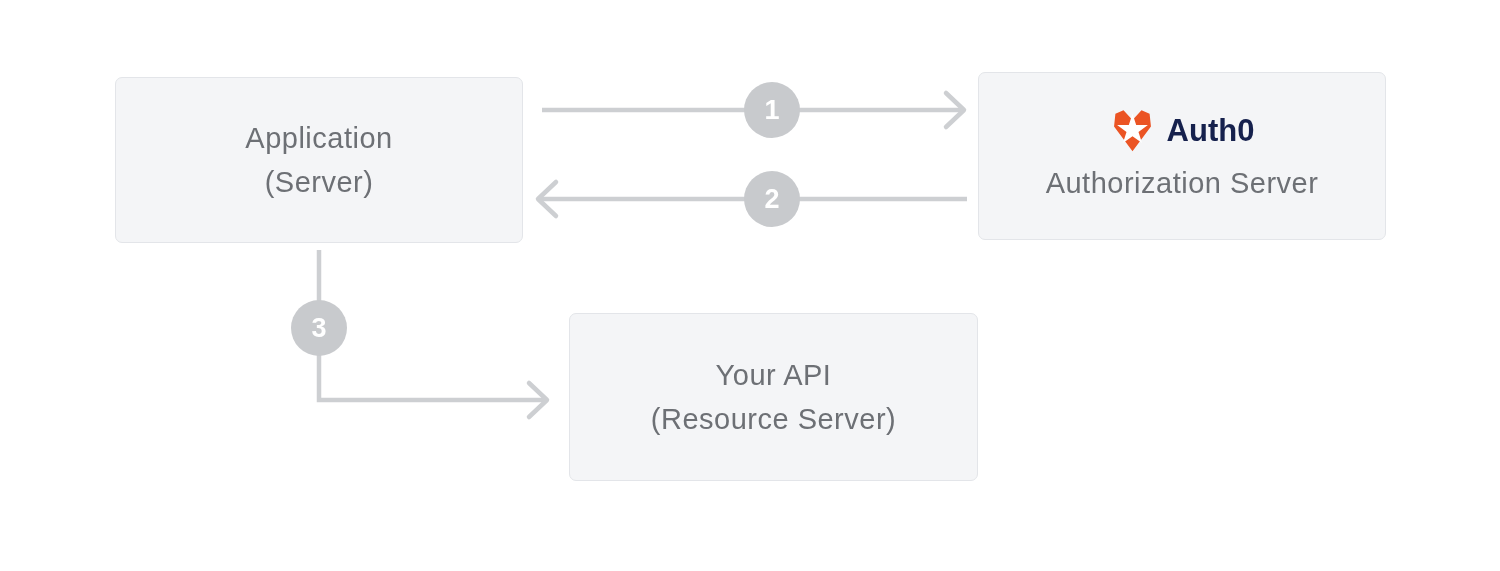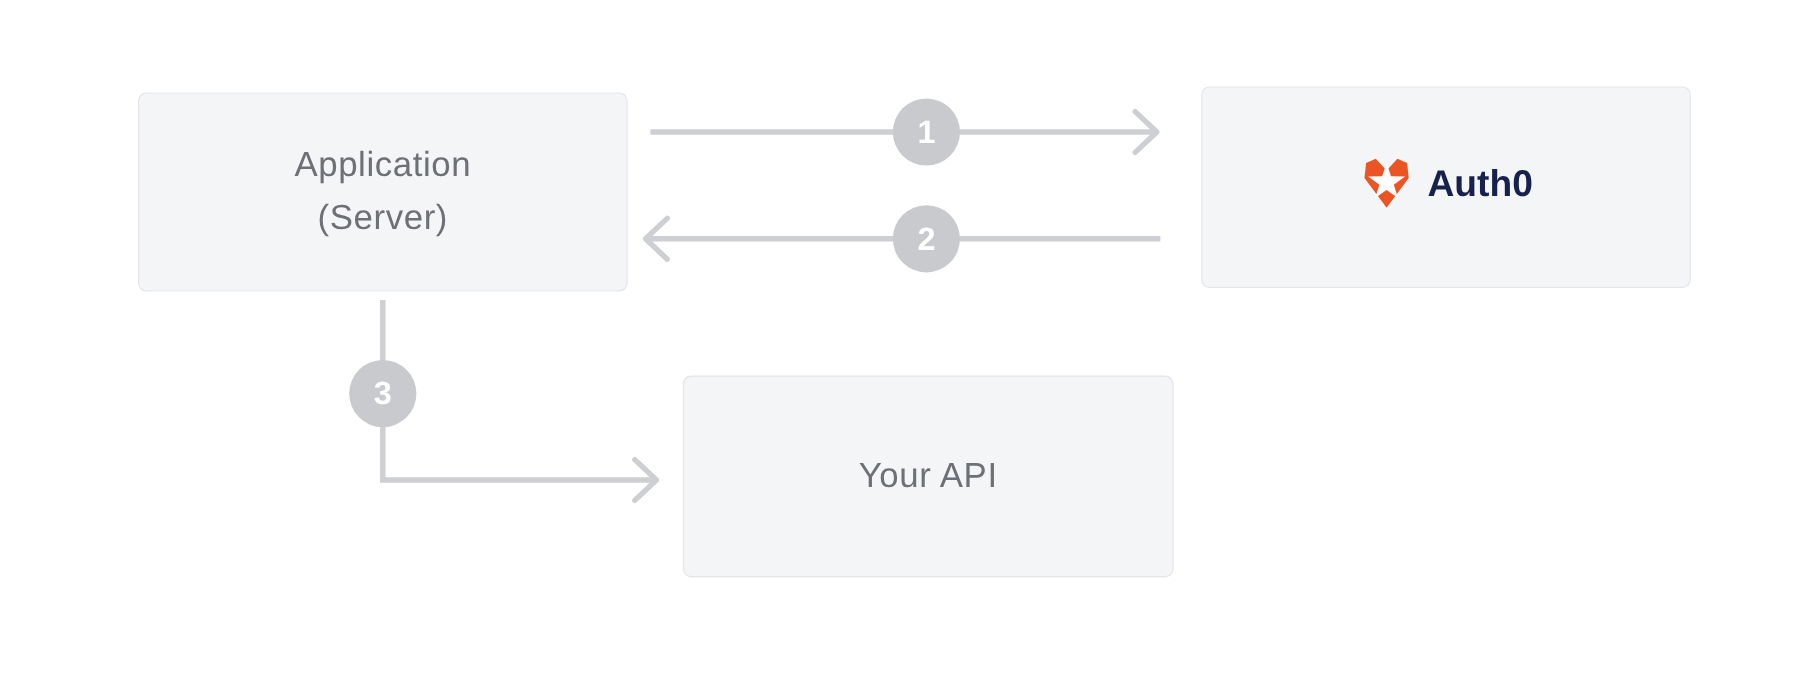--- a/index.html
+++ b/index.html
@@ -33,21 +33,21 @@
     flex-direction: column;
     align-items: center;
     justify-content: center;
     text-align: center;
     color: #6d7075;
     font-size: 29px;
     line-height: 44px;
     letter-spacing: 0.5px;
   }
   .node-application { left: 115px; top: 77px;  width: 408px; height: 166px; }
-  .node-auth        { left: 978px; top: 72px;  width: 408px; height: 168px; margin-left: 23px; }
+  .node-auth        { left: 978px; top: 72px;  width: 408px; height: 168px; }
   .node-api         { left: 569px; top: 313px; width: 409px; height: 168px; }
 
   .brand-row {
     display: flex;
     align-items: center;
     justify-content: center;
     gap: 12px;
     margin-bottom: 8px;
   }
   .shield-svg {
@@ -105,23 +105,25 @@
   </div>
 
   <div class="node node-auth">
     <div class="brand-row">
       <svg class="shield-svg" viewBox="0 0 100 100" xmlns="http://www.w3.org/2000/svg">
         <path d="M50 28 L30 6 L12 14 L9 42 L50 97 L91 42 L88 14 L70 6 Z" fill="#EB5424"></path>
         <polygon points="50,14 58.2,38.7 84.2,38.9 63.3,54.3 71.2,79.1 50,64 28.8,79.1 36.7,54.3 15.8,38.9 41.8,38.7" fill="#FFFFFF"></polygon>
       </svg>
       <span class="brand-text">Auth0</span>
     </div>
+    <div>Authorization Server</div>
   </div>
 
   <div class="node node-api">
     <div>Your API</div>
+    <div>(Resource Server)</div>
   </div>
 
   <div class="step-badge step-1">1</div>
   <div class="step-badge step-2">2</div>
   <div class="step-badge step-3">3</div>
 
 </div>
 
 </body></html>

